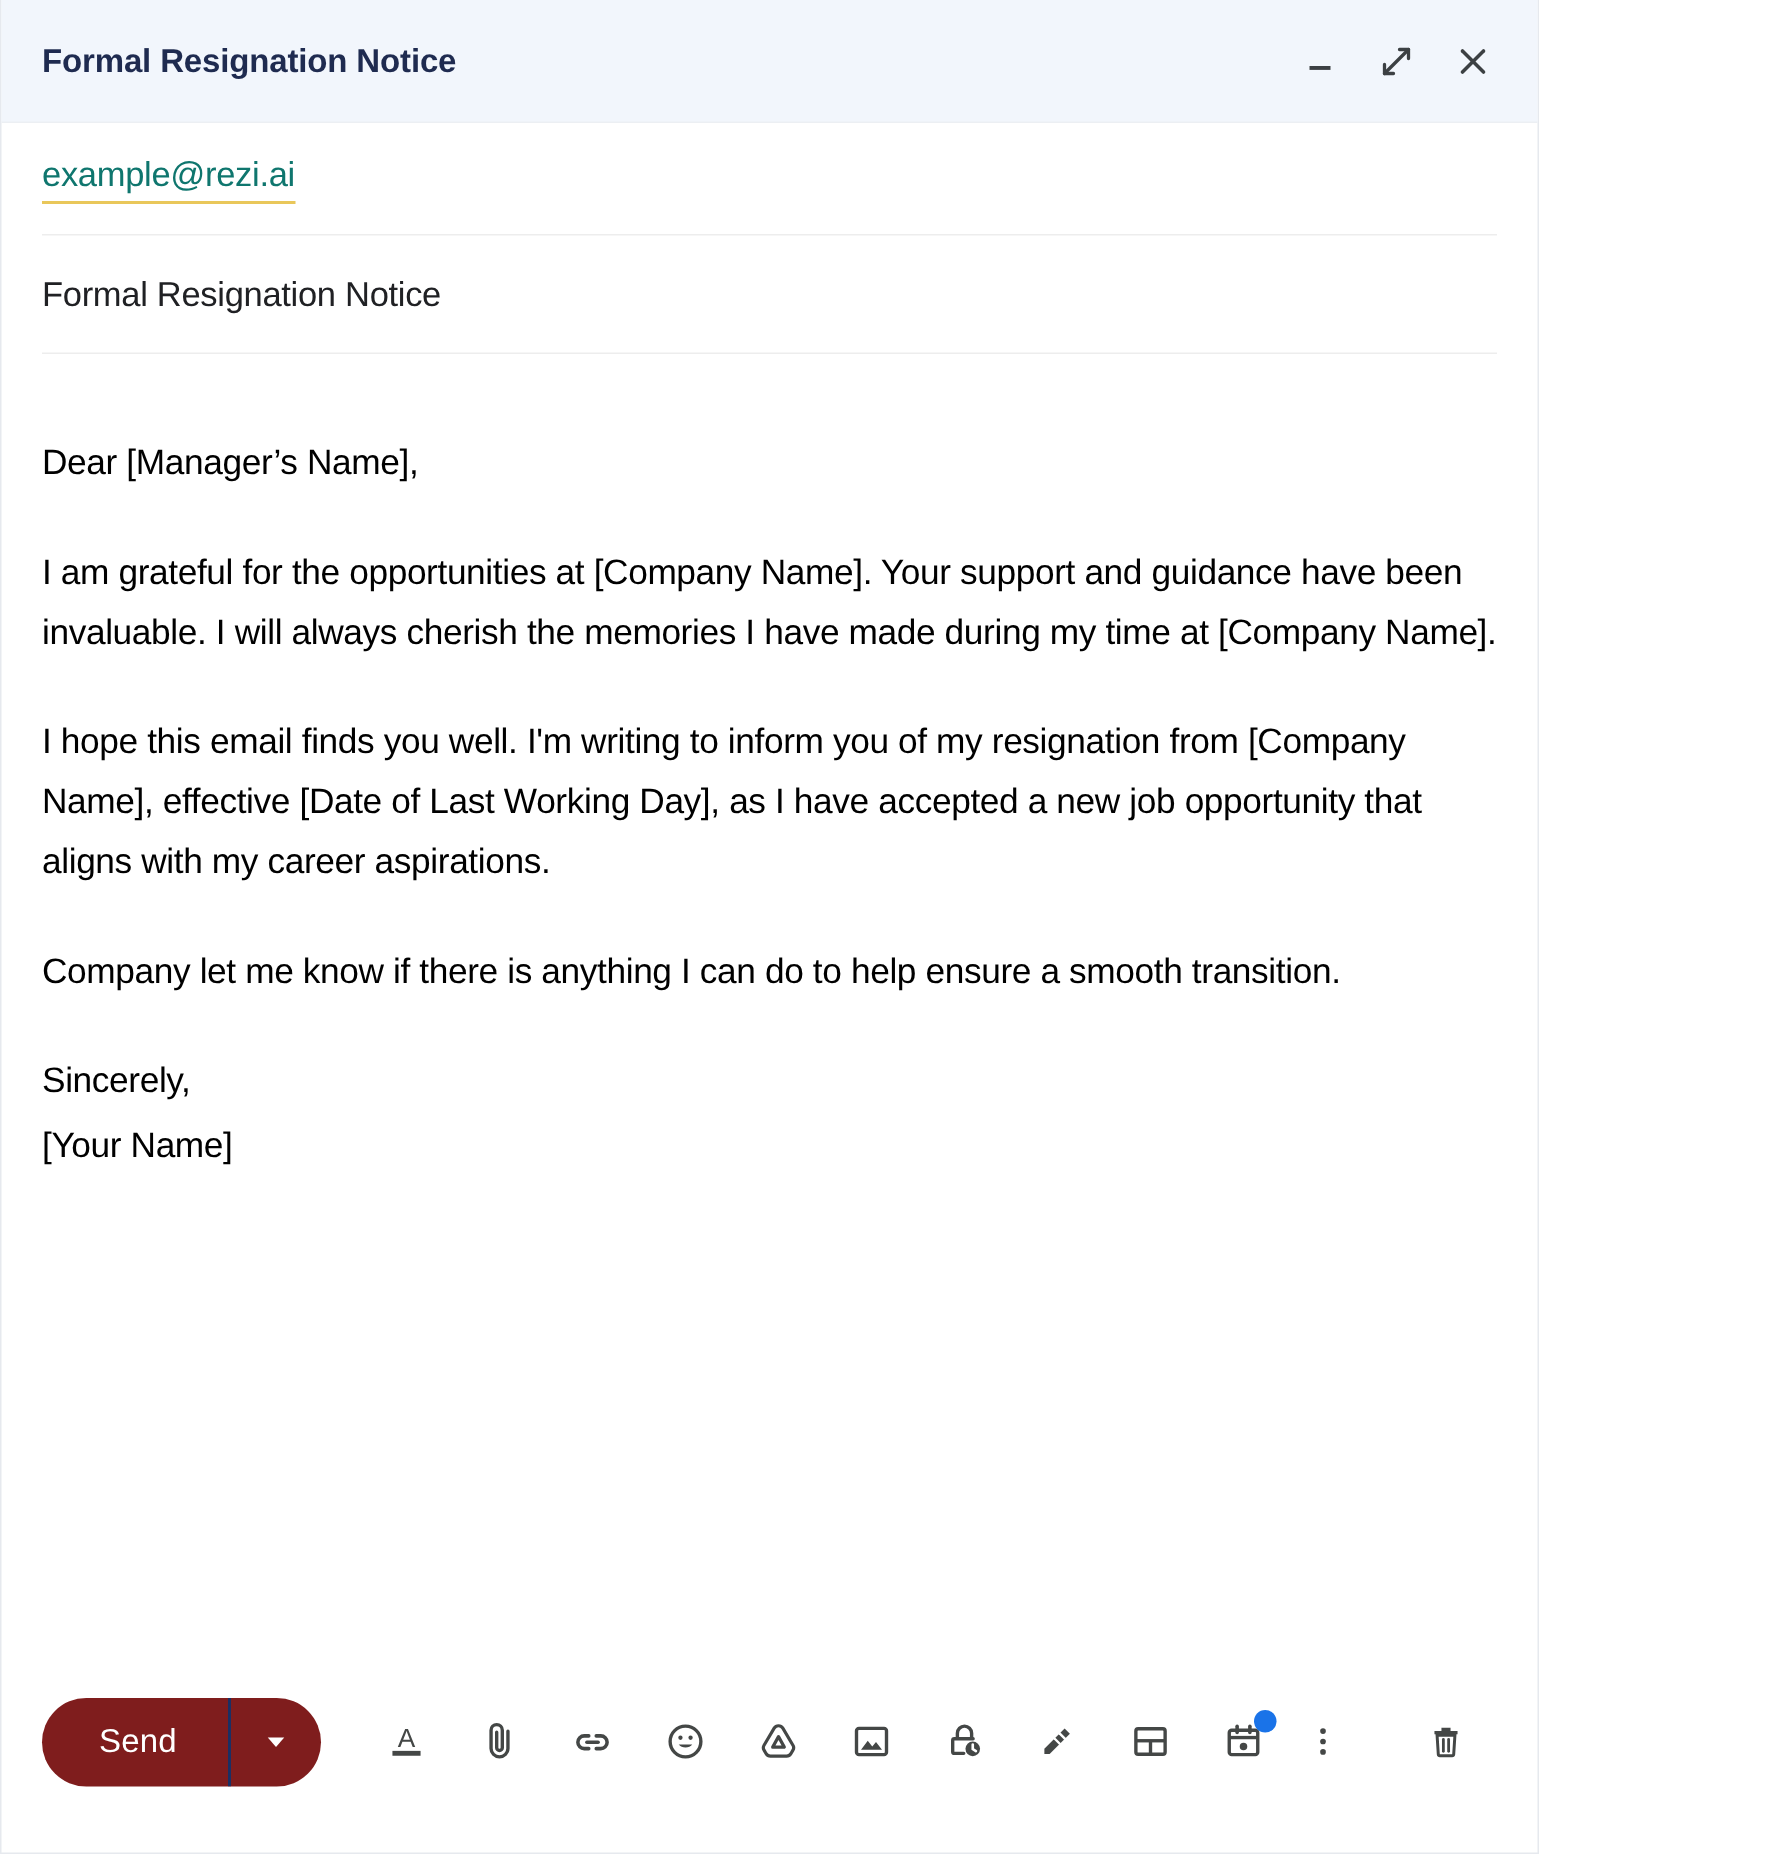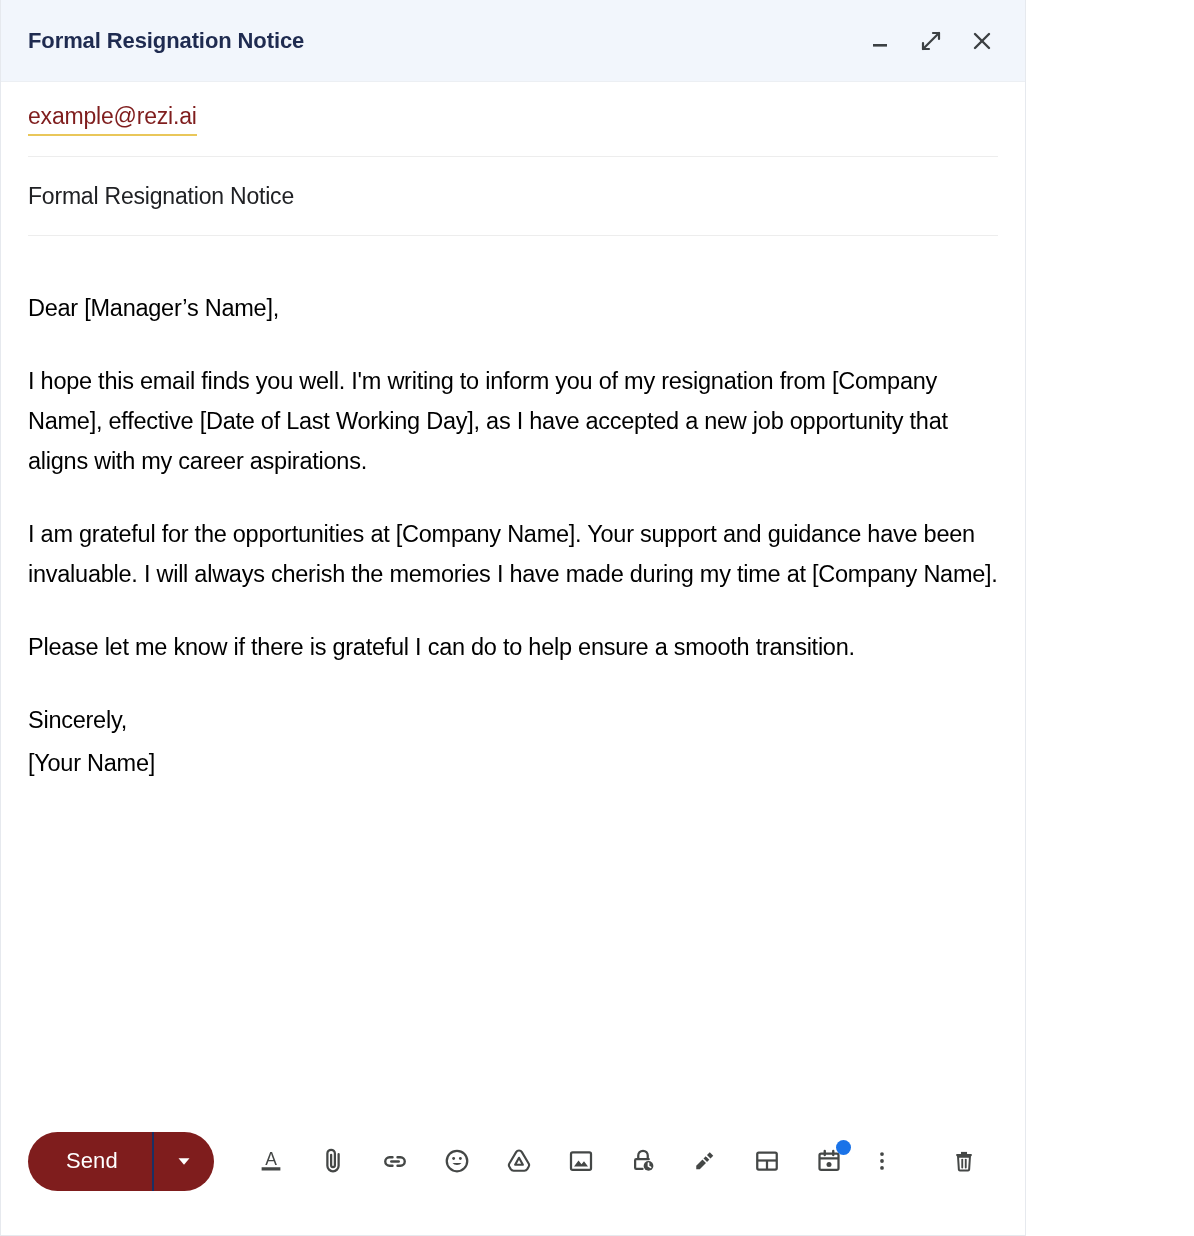--- a/index.html
+++ b/index.html
@@ -73,21 +73,21 @@
   .field-inner {
     border-bottom: 1px solid #ededed;
     display: flex;
     align-items: center;
   }
   .recipient-row .field-inner { height: 74px; }
   .subject-row .field-inner { height: 78px; }
 
   .recipient-chip {
     font-size: 23px;
-    color: #7f1d1d;
+    color: #0f766e;
     letter-spacing: -0.2px;
     display: inline-block;
     line-height: 1.3;
     padding-bottom: 3px;
     border-bottom: 2.5px solid #e9c75a;
     cursor: text;
   }
   .subject-text {
     font-size: 23px;
     color: #202124;
@@ -239,23 +239,23 @@
   </div>
 
   <div class="field-row subject-row">
     <div class="field-inner">
       <span class="subject-text">Formal Resignation Notice</span>
     </div>
   </div>
 
   <div class="body-area">
     <p class="body-para">Dear [Manager’s Name],</p>
+    <p class="body-para">I am grateful for the opportunities at [Company Name]. Your support and guidance have been invaluable. I will always cherish the memories I have made during my time at [Company Name].</p>
     <p class="body-para">I hope this email finds you well. I'm writing to inform you of my resignation from [Company Name], effective [Date of Last Working Day], as I have accepted a new job opportunity that aligns with my career aspirations.</p>
-    <p class="body-para">I am grateful for the opportunities at [Company Name]. Your support and guidance have been invaluable. I will always cherish the memories I have made during my time at [Company Name].</p>
-    <p class="body-para">Please let me know if there is grateful I can do to help ensure a smooth transition.</p>
+    <p class="body-para">Company let me know if there is anything I can do to help ensure a smooth transition.</p>
     <p class="body-para tight">Sincerely,</p>
     <p class="body-para">[Your Name]</p>
   </div>
 
   <div class="compose-footer">
 
     <div class="send-group">
       <div class="send-main">Send</div>
       <div class="send-divider"></div>
       <div class="send-arrow">

